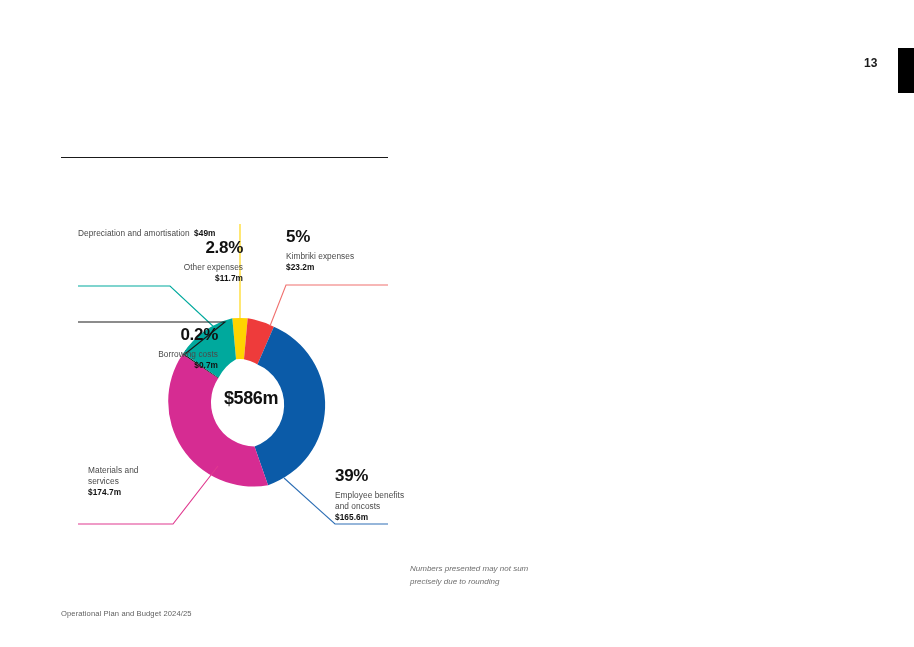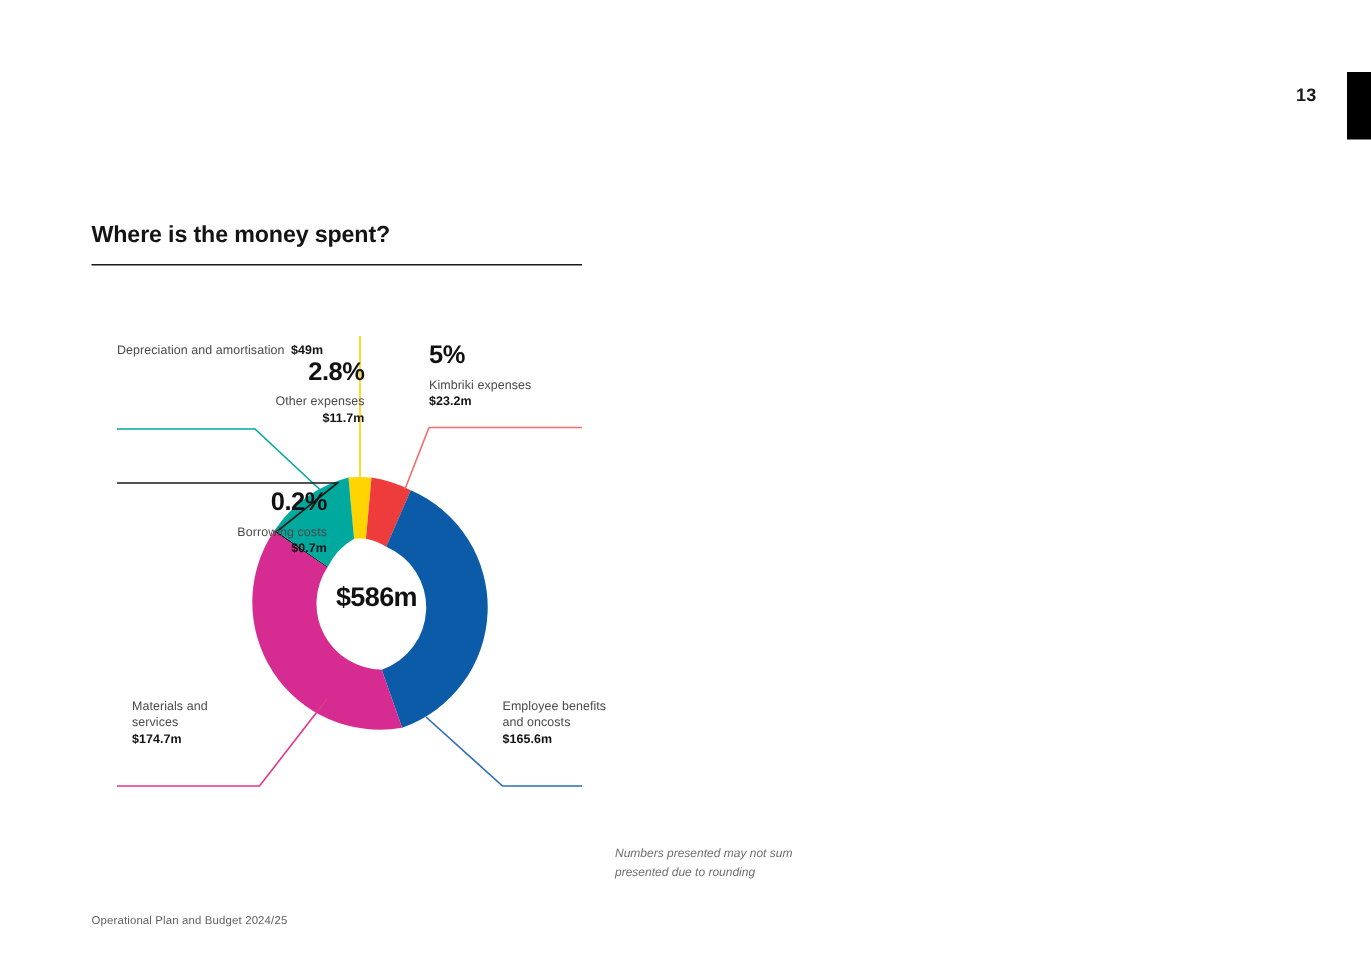--- a/index.html
+++ b/index.html
@@ -146,21 +146,20 @@
 </style>
 </head>
 <body>
 
 <div class="page">
 
   <div class="page-number">13</div>
   <div class="corner-tab"></div>
 
   <div class="heading-wrap">
-    <div class="heading-text">Where is the money spent?</div>
     <div class="heading-rule"></div>
   </div>
 
   <div class="chart-area">
 
     <svg class="chart-svg" width="420" height="360" viewBox="0 0 420 360">
 
       <g>
 
         <path fill="#FFD400" d="M 177.32 118.35 A 85 85 0 0 1 192.68 118.35 L 188.97 159.19 A 44 44 0 0 0 181.03 159.19 Z"></path>
@@ -218,27 +217,28 @@
     <span class="desc amt">$0.7m</span>
   </div>
 
   <div class="callout c-mat">
     <span class="desc">Materials and</span>
     <span class="desc">services</span>
     <span class="desc amt">$174.7m</span>
   </div>
 
   <div class="callout c-emp">
+    <span class="pct">39%</span>
     <span class="desc">Employee benefits</span>
     <span class="desc">and oncosts</span>
     <span class="desc amt">$165.6m</span>
   </div>
 
   <div class="donut-center">$586m</div>
 
   <div class="footnote">
     <span>Numbers presented may not sum</span>
-    <span>presented due to rounding</span>
+    <span>precisely due to rounding</span>
   </div>
 
   <div class="footer">Operational Plan and Budget 2024/25</div>
 
 </div>
 
 </body></html>

